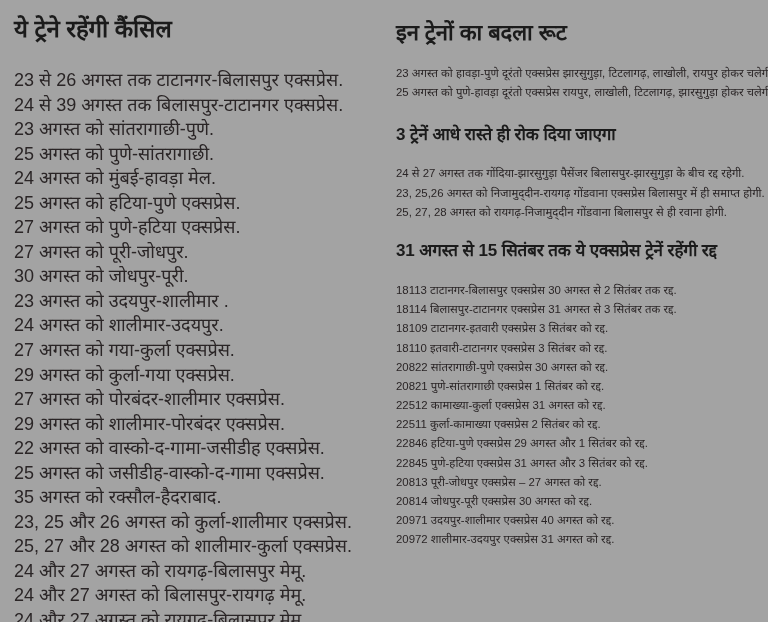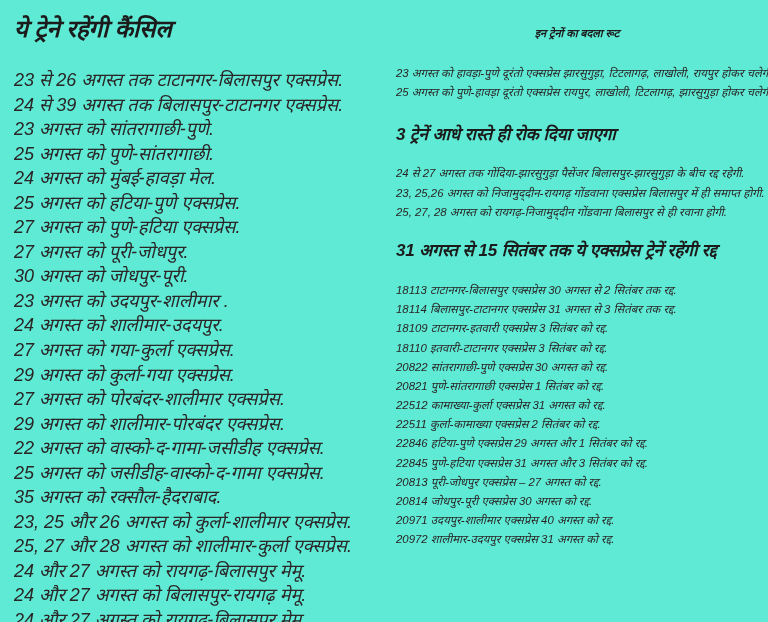--- a/index.html
+++ b/index.html
@@ -14,22 +14,21 @@
     font-family: "Liberation Sans", "DejaVu Sans", sans-serif;
     color: #231f20;
     overflow: hidden;
   }
   .page {
     position: relative;
     width: 768px;
     height: 622px;
     box-sizing: border-box;
     display: flex;
-    background: #5eead4;
-    font-style: italic;
+    background: #a3a3a3;
   }
   .col {
     box-sizing: border-box;
     overflow: hidden;
   }
   .col-left {
     width: 384px;
     padding: 6px 10px 0 14px;
   }
   .col-right {
@@ -43,23 +42,22 @@
     font-weight: bold;
     color: #1b1b1b;
     letter-spacing: -0.1px;
   }
   .heading-xl {
     font-size: 24px;
     line-height: 34px;
     padding-top: 6px;
   }
   .heading-lg {
-    font-size: 11px;
+    font-size: 22px;
     line-height: 26px;
-    text-align: center;
   }
   .heading-md {
     font-size: 17px;
     line-height: 25px;
   }
 
   
   ul.lines {
     list-style: none;
     margin: 0;

